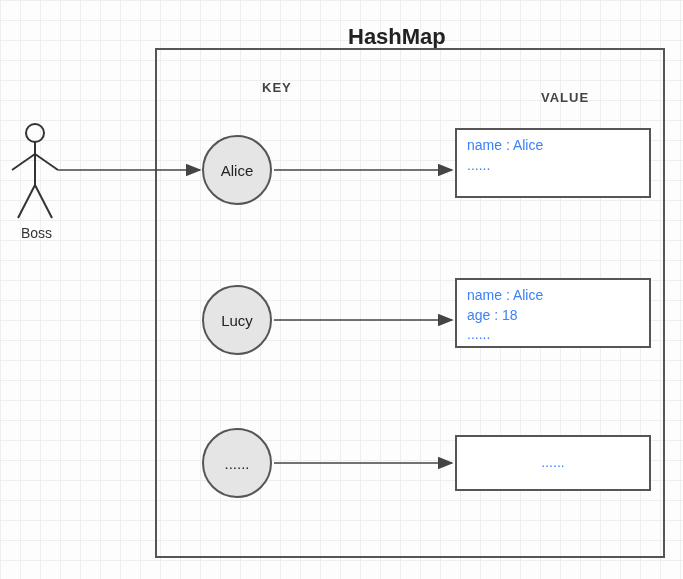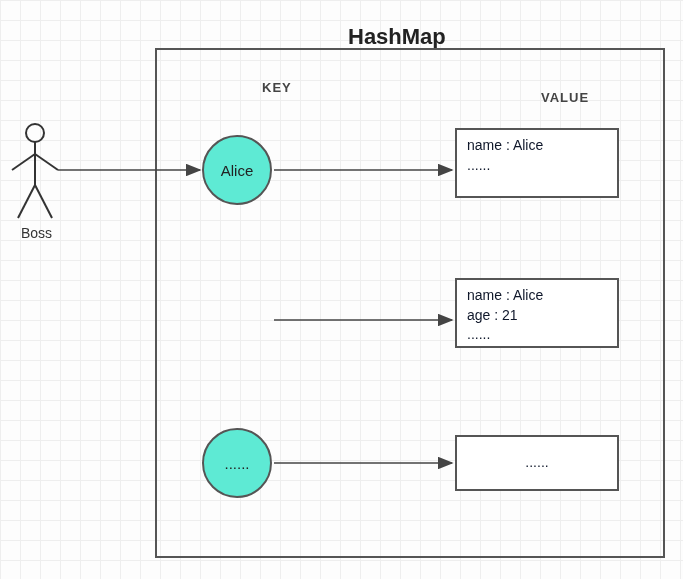--- a/index.html
+++ b/index.html
@@ -41,33 +41,33 @@
     font-size: 13px;
     letter-spacing: 1px;
     color: #444;
     padding-left: 36px;
   }
   .key-circle {
     position: absolute;
     width: 70px; height: 70px;
     border: 2px solid #555;
     border-radius: 50%;
-    background: #5eead4;
+    background: #e5e5e5;
     display: flex; align-items: center; justify-content: center;
     font-size: 15px;
     color: #222;
   }
   .value-box {
     position: absolute;
-    width: 164px;
+    width: 196px;
     border: 2px solid #555;
     background: #fff;
     padding: 6px 10px;
     font-size: 14px;
-    color: #0f172a;
+    color: #3b82f6;
     line-height: 1.4;
   }
   .value-box .line { white-space: pre; }
   .value-box.center-content {
     display: flex; align-items: center; justify-content: center;
     height: 56px;
   }
   .actor-label {
     position: absolute;
     font-size: 14px;
@@ -95,23 +95,26 @@
   <div class="col-header" style="left:505px; top:90px;">VALUE</div>
 
   <div class="key-circle" style="left:202px; top:135px;">
     <span>Alice</span>
   </div>
   <div class="value-box" style="left:455px; top:128px; height:70px;">
     <div class="line">name : Alice</div>
     <div class="line">......</div>
   </div>
 
+  <div class="key-circle" style="left:202px; top:285px;">
+    <span>Lucy</span>
+  </div>
   <div class="value-box" style="left:455px; top:278px; height:70px;">
     <div class="line">name : Alice</div>
-    <div class="line">age : 21</div>
+    <div class="line">age : 18</div>
     <div class="line">......</div>
   </div>
 
   <div class="key-circle" style="left:202px; top:428px;">
     <span>......</span>
   </div>
   <div class="value-box center-content" style="left:455px; top:435px;">
     <span>......</span>
   </div>
 

